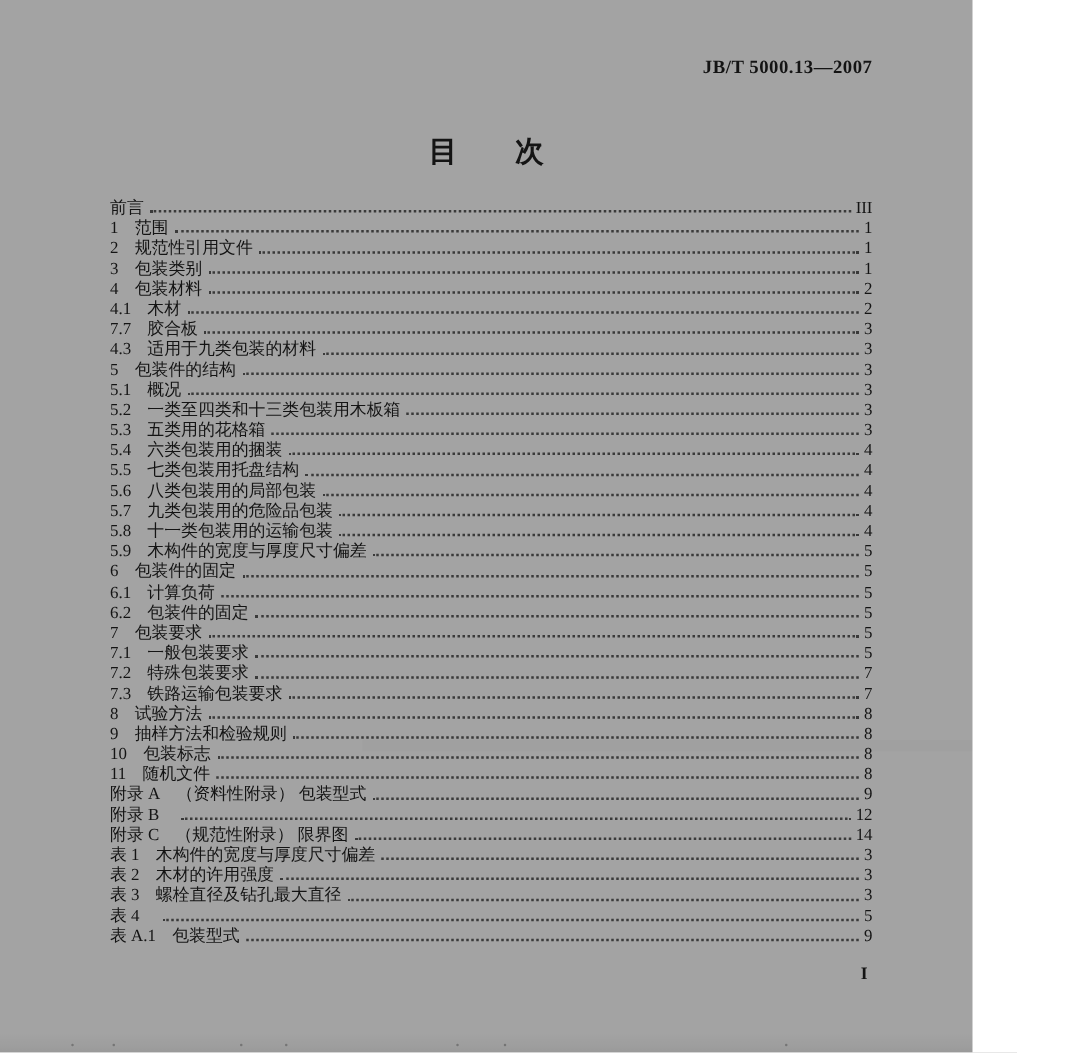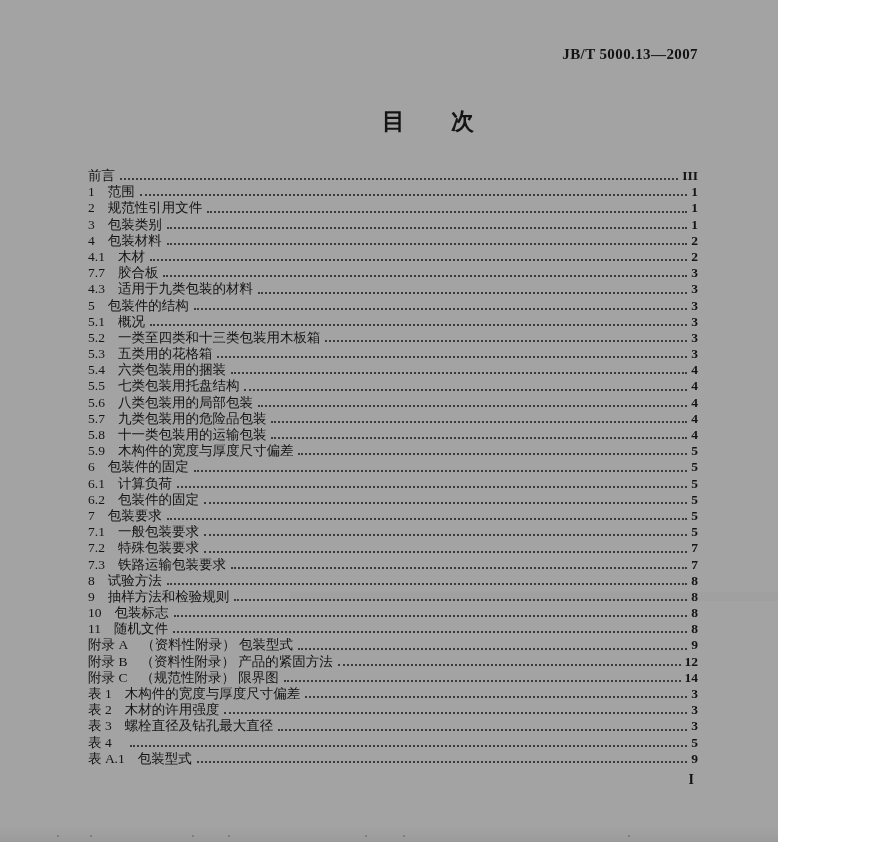--- a/index.html
+++ b/index.html
@@ -27,25 +27,24 @@
   }
   .doc-title {
     position: absolute;
     top: 106px;
     left: 0;
     width: 100%;
     text-align: center;
     font-size: 23px;
     font-weight: bold;
     white-space: pre;
-    padding-left: 39px;
   }
   .toc {
     position: absolute;
-    top: 168px;
+    top: 158px;
     left: 88px;
     right: 80px;
   }
   .toc-row {
     display: flex;
     align-items: baseline;
     height: 16.2px;
     line-height: 16.2px;
     font-size: 13.5px;
     white-space: nowrap;
@@ -61,21 +60,21 @@
   }
   .toc-leader {
     flex: 1 1 auto;
     align-self: flex-end;
     margin: 0 4px 4px 5px;
     border-bottom: 2px dotted #3a3a3a;
     min-width: 8px;
   }
   .toc-page {
     white-space: pre;
-    font-weight: 700;
+    font-weight: 400;
     text-align: center;
   }
   .footer-page-number {
     position: absolute;
     top: 772px;
     right: 84px;
     font-size: 14px;
     font-weight: bold;
   }
   
@@ -321,21 +320,20 @@
 
   <div class="toc-row">
     <span class="toc-prefix">附录 A</span>
     <span class="toc-title">（资料性附录） 包装型式</span>
     <span class="toc-leader"></span>
     <span class="toc-page">9</span>
   </div>
 
   <div class="toc-row">
     <span class="toc-prefix">附录 B</span>
-    <span class="toc-title">（资料性附录） 产品的紧固方法</span>
     <span class="toc-leader"></span>
     <span class="toc-page">12</span>
   </div>
 
   <div class="toc-row">
     <span class="toc-prefix">附录 C</span>
     <span class="toc-title">（规范性附录） 限界图</span>
     <span class="toc-leader"></span>
     <span class="toc-page">14</span>
   </div>

